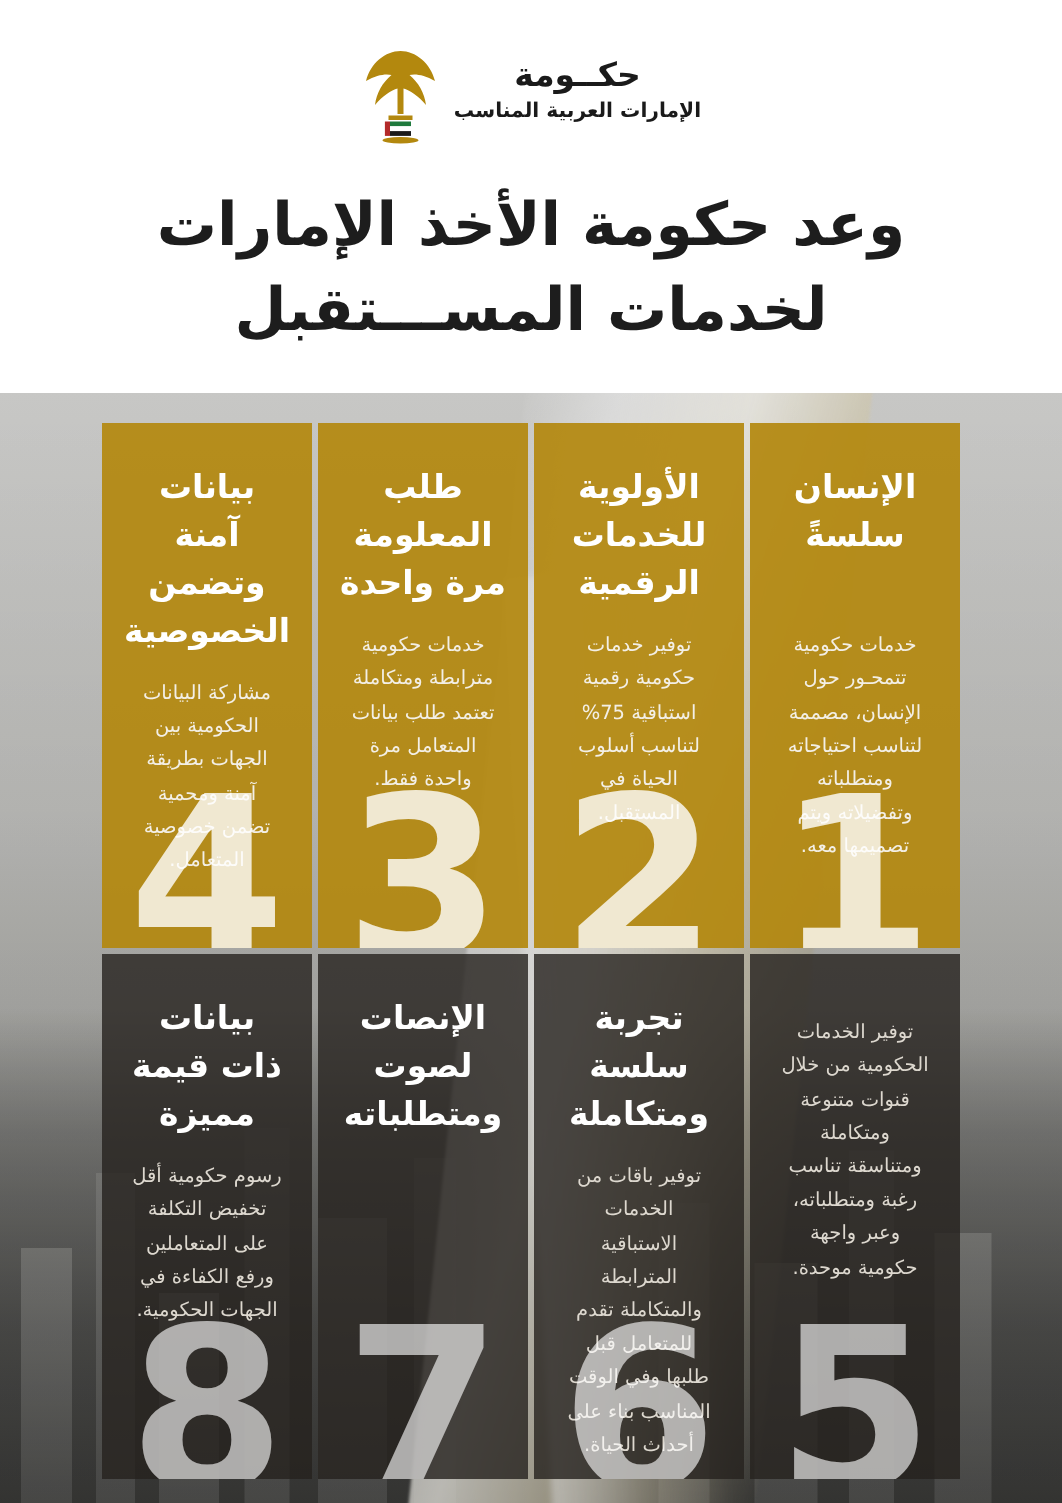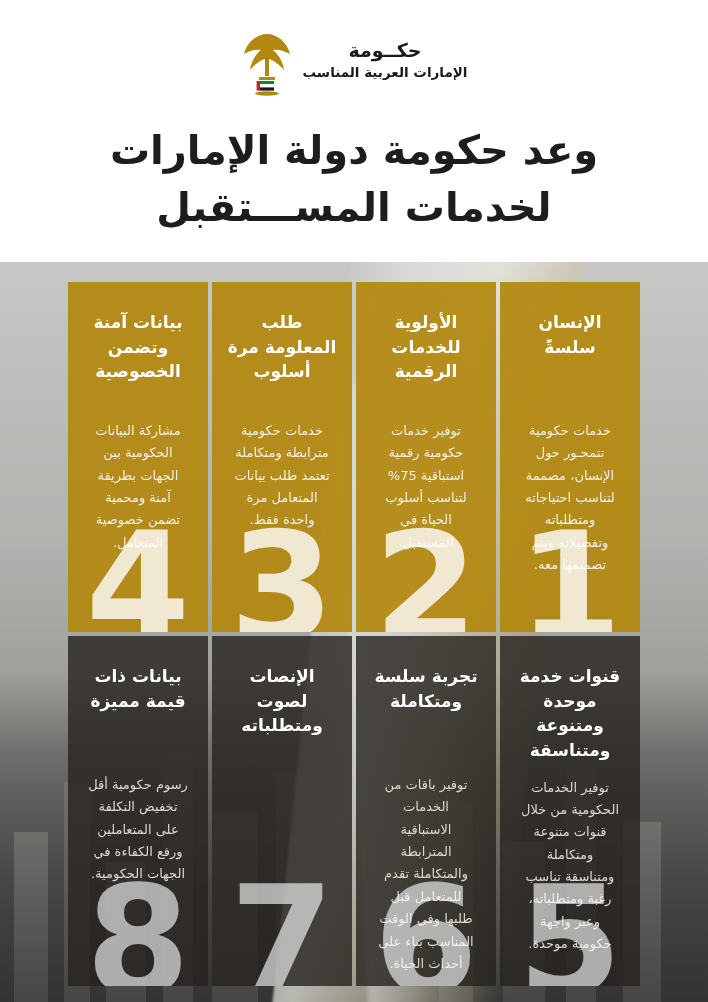--- a/index.html
+++ b/index.html
@@ -31,21 +31,21 @@
     position:relative;
     flex:0 0 auto;
   }
   .emblem svg{display:block;}
   .gov-text{
     text-align:center;
     line-height:1.25;
     color:#1a1a1a;
   }
   .gov-line1{
-    font-size:19px;font-weight:bold;letter-spacing:1px;
+    font-size:22px;font-weight:bold;letter-spacing:1px;
   }
   .gov-line2{
     font-size:13.5px;font-weight:bold;margin-top:2px;
   }
   .title{
     text-align:center;
     color:#1d1d1d;
     font-weight:bold;
     font-size:40px;
     line-height:1.42;
@@ -110,21 +110,21 @@
     position:relative;
     overflow:hidden;
     padding:28px 14px 0 14px;
     box-sizing:border-box;
     text-align:center;
     color:#ffffff;
   }
   .card.gold{background:rgba(179,136,14,0.92);}
   .card.dark{background:rgba(37,34,30,0.80);}
   .card-head{
-    font-size:17px;
+    font-size:22px;
     font-weight:bold;
     line-height:1.45;
     color:#ffffff;
     min-height:96px;
   }
   .card-body{
     margin-top:14px;
     font-size:13px;
     line-height:1.72;
     color:#f3efe6;
@@ -168,21 +168,21 @@
             <rect x="19" y="60.2" width="14" height="3.2" fill="#ffffff"></rect>
             <rect x="19" y="63.4" width="14" height="3.2" fill="#1a1a1a"></rect>
             <rect x="15.6" y="57" width="3.4" height="9.6" fill="#b32a2a"></rect>
           </g>
           <ellipse cx="26" cy="69.5" rx="12" ry="2.2" fill="#b3880e"></ellipse>
         </svg>
       </div>
     </div>
 
     <div class="title">
-      <span>وعد حكومة دولة الإمارات</span>
+      <span>وعد حكومة الأخذ الإمارات</span>
       <span class="l2">لخدمات المســـتقبل</span>
     </div>
   </div>
 
   <div class="band">
     <div class="bg-sky"></div>
     <div class="bg-city">
       <div class="bld" style="left:2%;width:34px;height:170px;"></div>
       <div class="bld" style="left:9%;width:26px;height:220px;"></div>
       <div class="bld" style="left:15%;width:40px;height:140px;"></div>
@@ -206,33 +206,32 @@
         <div class="card-num">1</div>
       </div>
 
       <div class="card gold">
         <div class="card-head">الأولوية للخدمات الرقمية</div>
         <div class="card-body">توفير خدمات حكومية رقمية استباقية 75% لتناسب أسلوب الحياة في المستقبل.</div>
         <div class="card-num">2</div>
       </div>
 
       <div class="card gold">
-        <div class="card-head">طلب المعلومة مرة أسلوب</div>
+        <div class="card-head">طلب المعلومة مرة واحدة</div>
         <div class="card-body">خدمات حكومية مترابطة ومتكاملة تعتمد طلب بيانات المتعامل مرة واحدة فقط.</div>
         <div class="card-num">3</div>
       </div>
 
       <div class="card gold">
         <div class="card-head">بيانات آمنة وتضمن الخصوصية</div>
         <div class="card-body">مشاركة البيانات الحكومية بين الجهات بطريقة آمنة ومحمية تضمن خصوصية المتعامل.</div>
         <div class="card-num">4</div>
       </div>
 
       <div class="card dark">
-        <div class="card-head">قنوات خدمة موحدة ومتنوعة ومتناسقة</div>
         <div class="card-body">توفير الخدمات الحكومية من خلال قنوات متنوعة ومتكاملة ومتناسقة تناسب رغبة ومتطلباته، وعبر واجهة حكومية موحدة.</div>
         <div class="card-num">5</div>
       </div>
 
       <div class="card dark">
         <div class="card-head">تجربة سلسة ومتكاملة</div>
         <div class="card-body">توفير باقات من الخدمات الاستباقية المترابطة والمتكاملة تقدم للمتعامل قبل طلبها وفي الوقت المناسب بناء على أحداث الحياة.</div>
         <div class="card-num">6</div>
       </div>
 

